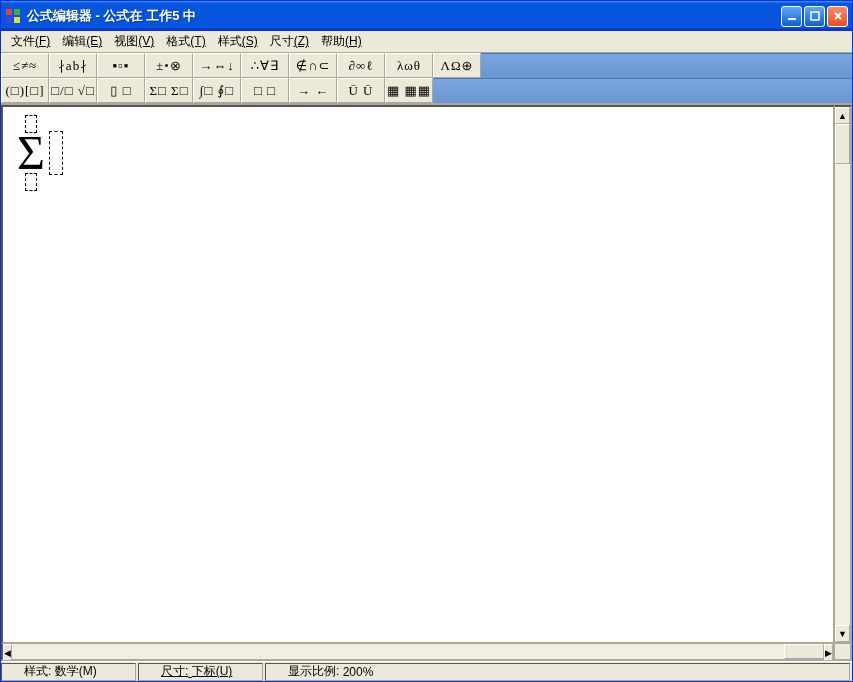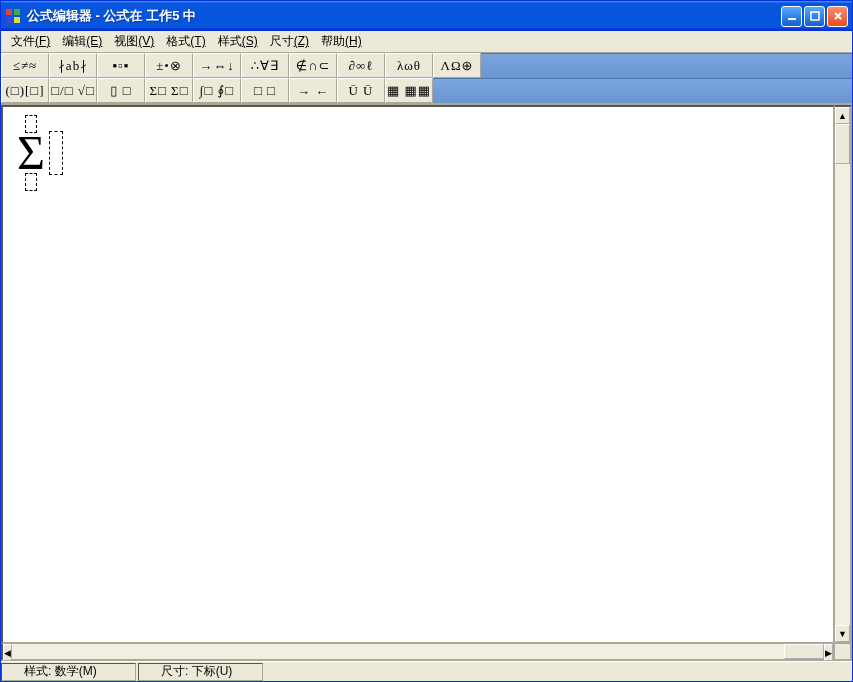--- a/index.html
+++ b/index.html
@@ -190,21 +190,21 @@
 }
 .status-cell {
   border: 1px inset #aca899;
   height: 18px;
   padding: 0 22px;
   display: flex;
   align-items: center;
   margin-right: 2px;
 }
 .status-cell:nth-child(1) { width: 135px; }
-.status-cell:nth-child(2) { width: 125px; }
+.status-cell:nth-child(2) { width: 125px; text-decoration: underline; }
 .status-cell:nth-child(3) { flex: 1; }
 </style>
 </head>
 <body>
 
 <div class="window">
   <div class="titlebar">
     <span class="app-icon">
       <svg viewBox="0 0 16 16">
           <rect x="1" y="1" width="6" height="6" fill="#d44"></rect>
@@ -303,14 +303,17 @@
     </div>
   </div>
 
   <div class="statusbar">
     <div class="status-cell">
       <span>样式:</span>&nbsp;<span>数学(M)</span>
     </div>
     <div class="status-cell">
       <span>尺寸:</span>&nbsp;<span>下标(U)</span>
     </div>
+    <div class="status-cell">
+      <span>显示比例:</span>&nbsp;<span>200%</span>
+    </div>
   </div>
 </div>
 
 </body></html>

